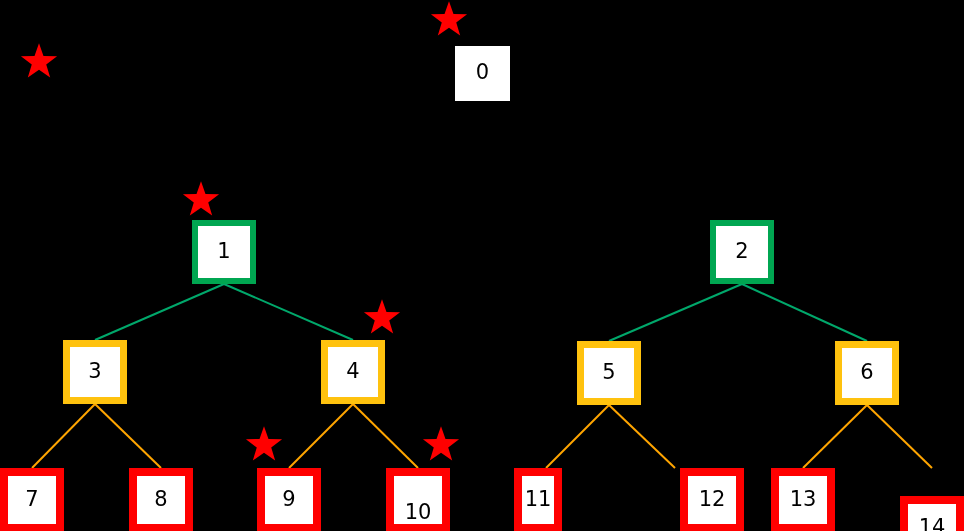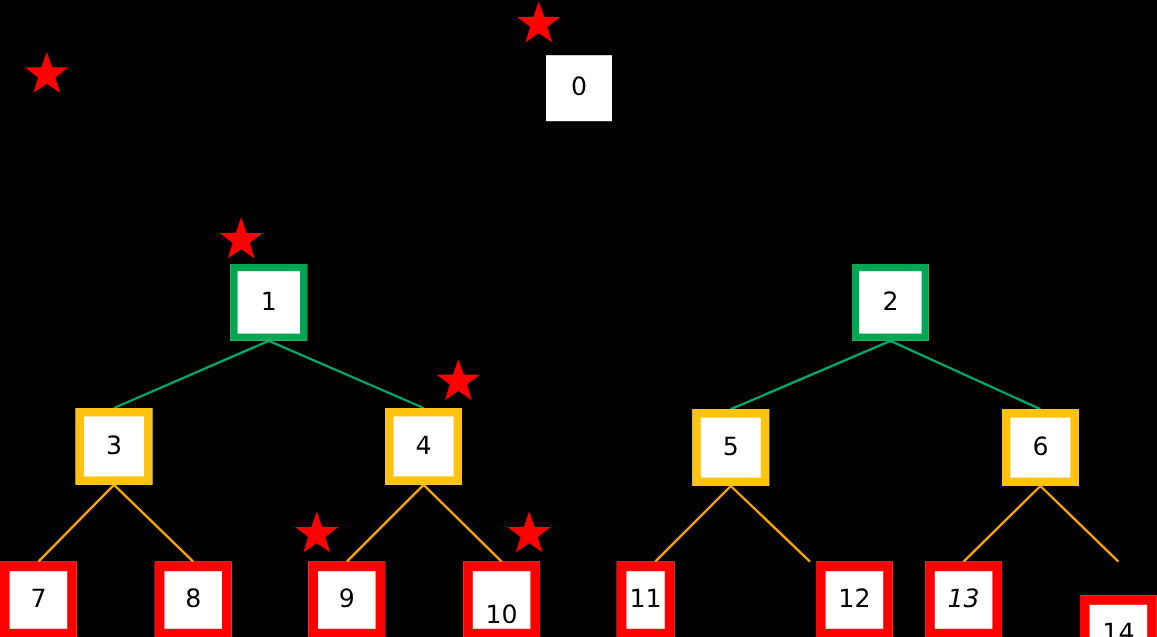--- a/index.html
+++ b/index.html
@@ -100,21 +100,21 @@
       </div>
       <div class="node" style="left: 386px; top: 468px; width: 64px; height: 64px; background: rgb(255, 255, 255); border: 8px solid rgb(255, 0, 0); align-items: flex-end;">
         <span class="node-label">10</span>
       </div>
       <div class="node" style="left: 514px; top: 468px; width: 48px; height: 64px; background: rgb(255, 255, 255); border: 8px solid rgb(255, 0, 0);">
         <span class="node-label">11</span>
       </div>
       <div class="node" style="left: 643px; top: 468px; width: 64px; height: 64px; background: rgb(255, 255, 255); border: 8px solid rgb(255, 0, 0); margin-left: 37px;">
         <span class="node-label">12</span>
       </div>
-      <div class="node" style="left: 771px; top: 468px; width: 64px; height: 64px; background: rgb(255, 255, 255); border: 8px solid rgb(255, 0, 0); font-style: italic;">
+      <div class="node" style="left: 771px; top: 468px; width: 64px; height: 64px; background: rgb(255, 255, 255); border: 8px solid rgb(255, 0, 0);">
         <span class="node-label">13</span>
       </div>
       <div class="node" style="left: 900px; top: 496px; width: 64px; height: 64px; background: rgb(255, 255, 255); border: 8px solid rgb(255, 0, 0);">
         <span class="node-label">14</span>
       </div>
     </div>
 
   <div id="star-layer">
       <div class="star" style="left: 20px; top: 42px; width: 38px; height: 38px;">
         <svg width="38" height="38" viewBox="0 0 38 38">

